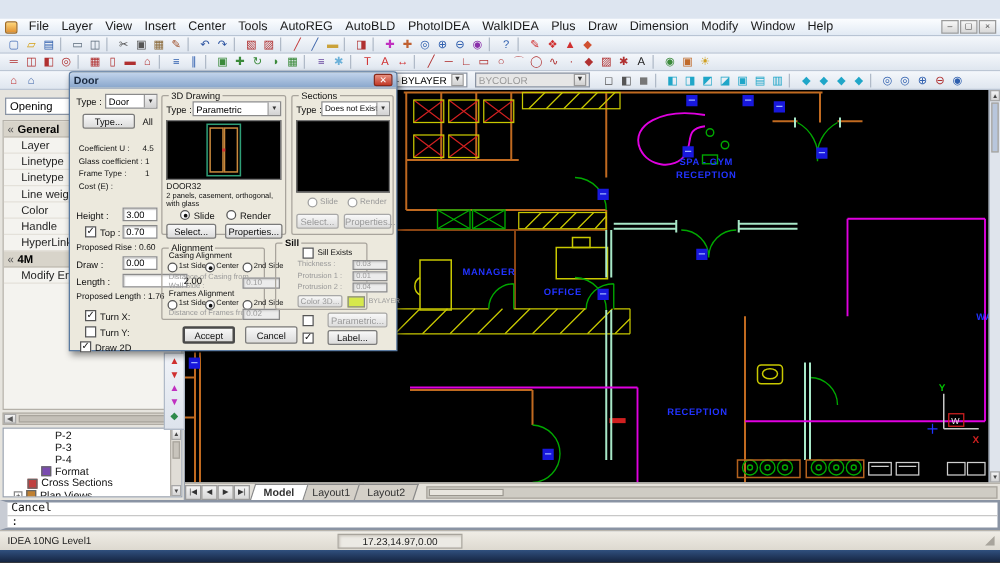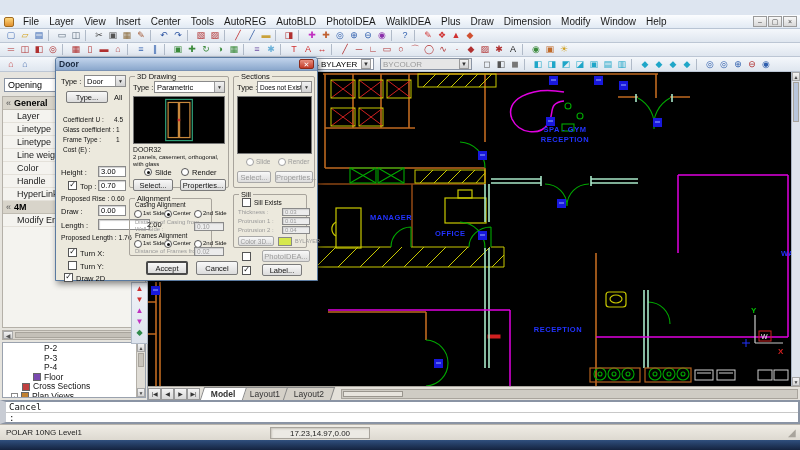--- a/index.html
+++ b/index.html
@@ -297,21 +297,21 @@
             <span>P-2</span>
           </div>
           <div class="trow" style="padding-left: 39px;">
             <span>P-3</span>
           </div>
           <div class="trow" style="padding-left: 39px;">
             <span>P-4</span>
           </div>
           <div class="trow" style="padding-left: 28px;">
             <span class="tico" style="background: rgb(122, 74, 176);"></span>
-            <span>Floor</span>
+            <span>Format</span>
           </div>
           <div class="trow" style="padding-left: 17px;">
             <span class="tico" style="background: rgb(192, 64, 64);"></span>
             <span>Cross Sections</span>
           </div>
           <div class="trow" style="padding-left: 6px;">
             <span class="texp">+</span>
             <span class="tico" style="background: rgb(192, 128, 48);"></span>
             <span>Plan Views</span>
           </div>
@@ -590,46 +590,46 @@
       <span>Does not Exist</span><span class="arr">▼</span>
     </div>
     <div class="preview" style="left:181px;top:38px;width:75px;height:58px;"></div>
     <span class="rad dis" style="left:190px;top:100px;"></span>
     <span class="lbl dis" style="left:200px;top:100px;font-size:6.5px;">Slide</span>
     <span class="rad dis" style="left:222px;top:100px;"></span>
     <span class="lbl dis" style="left:232px;top:100px;font-size:6.5px;">Render</span>
     <div class="dbtn dis" style="left:181px;top:113px;width:34px;height:12px;line-height:11px;">Select...</div>
     <div class="dbtn dis" style="left:219px;top:113px;width:38px;height:12px;line-height:11px;">Properties...</div>
 
-    <div class="grp" style="left:177px;top:136px;width:74px;height:54px;">
+    <div class="grp" style="left:164px;top:136px;width:74px;height:54px;font-weight:bold;">
       <span class="gt">Sill</span>
     </div>
     <span class="chk" style="left:186px;top:140px;"></span>
     <span class="lbl" style="left:198px;top:141px;font-size:6.5px;">Sill Exists</span>
     <span class="lbl dis" style="left:182px;top:151px;font-size:6px;">Thickness :</span>
     <div class="fld dis" style="left:226px;top:150px;width:28px;height:8px;line-height:7px;font-size:6px;">0.03</div>
     <span class="lbl dis" style="left:182px;top:160px;font-size:6px;">Protrusion 1 :</span>
     <div class="fld dis" style="left:226px;top:159px;width:28px;height:8px;line-height:7px;font-size:6px;">0.01</div>
     <span class="lbl dis" style="left:182px;top:169px;font-size:6px;">Protrusion 2 :</span>
     <div class="fld dis" style="left:226px;top:168px;width:28px;height:8px;line-height:7px;font-size:6px;">0.04</div>
     <div class="dbtn dis" style="left:182px;top:178px;width:36px;height:10px;line-height:9px;font-size:6.5px;">Color 3D...</div>
     <div class="swatch" style="left: 222px; top: 179px; background: rgb(214, 232, 76);"></div>
     <span class="lbl dis" style="left:239px;top:180px;font-size:5.5px;">BYLAYER</span>
 
     <span class="chk" style="left:186px;top:194px;"></span>
-    <div class="dbtn dis" style="left:206px;top:192px;width:48px;height:12px;line-height:11px;">PhotoIDEA...</div>
+    <div class="dbtn dis" style="left:206px;top:192px;width:48px;height:12px;line-height:11px;">Parametric...</div>
     <span class="chk on" style="left:186px;top:208px;"></span>
     <div class="dbtn" style="left:206px;top:206px;width:40px;height:12px;line-height:11px;">Label...</div>
   </div>
 
   <div class="abs cmd">
     <div class="cmdline first">Cancel</div>
     <div class="cmdline">:</div>
   </div>
 
   <div class="abs status">
-    <div class="stleft">POLAR 10NG Level1</div>
+    <div class="stleft">IDEA 10NG Level1</div>
     <div class="stcoords">17.23,14.97,0.00</div>
     <div class="grip">◢</div>
   </div>
 
   <div class="abs taskbar"></div>
 </div>
 
 </body></html>

